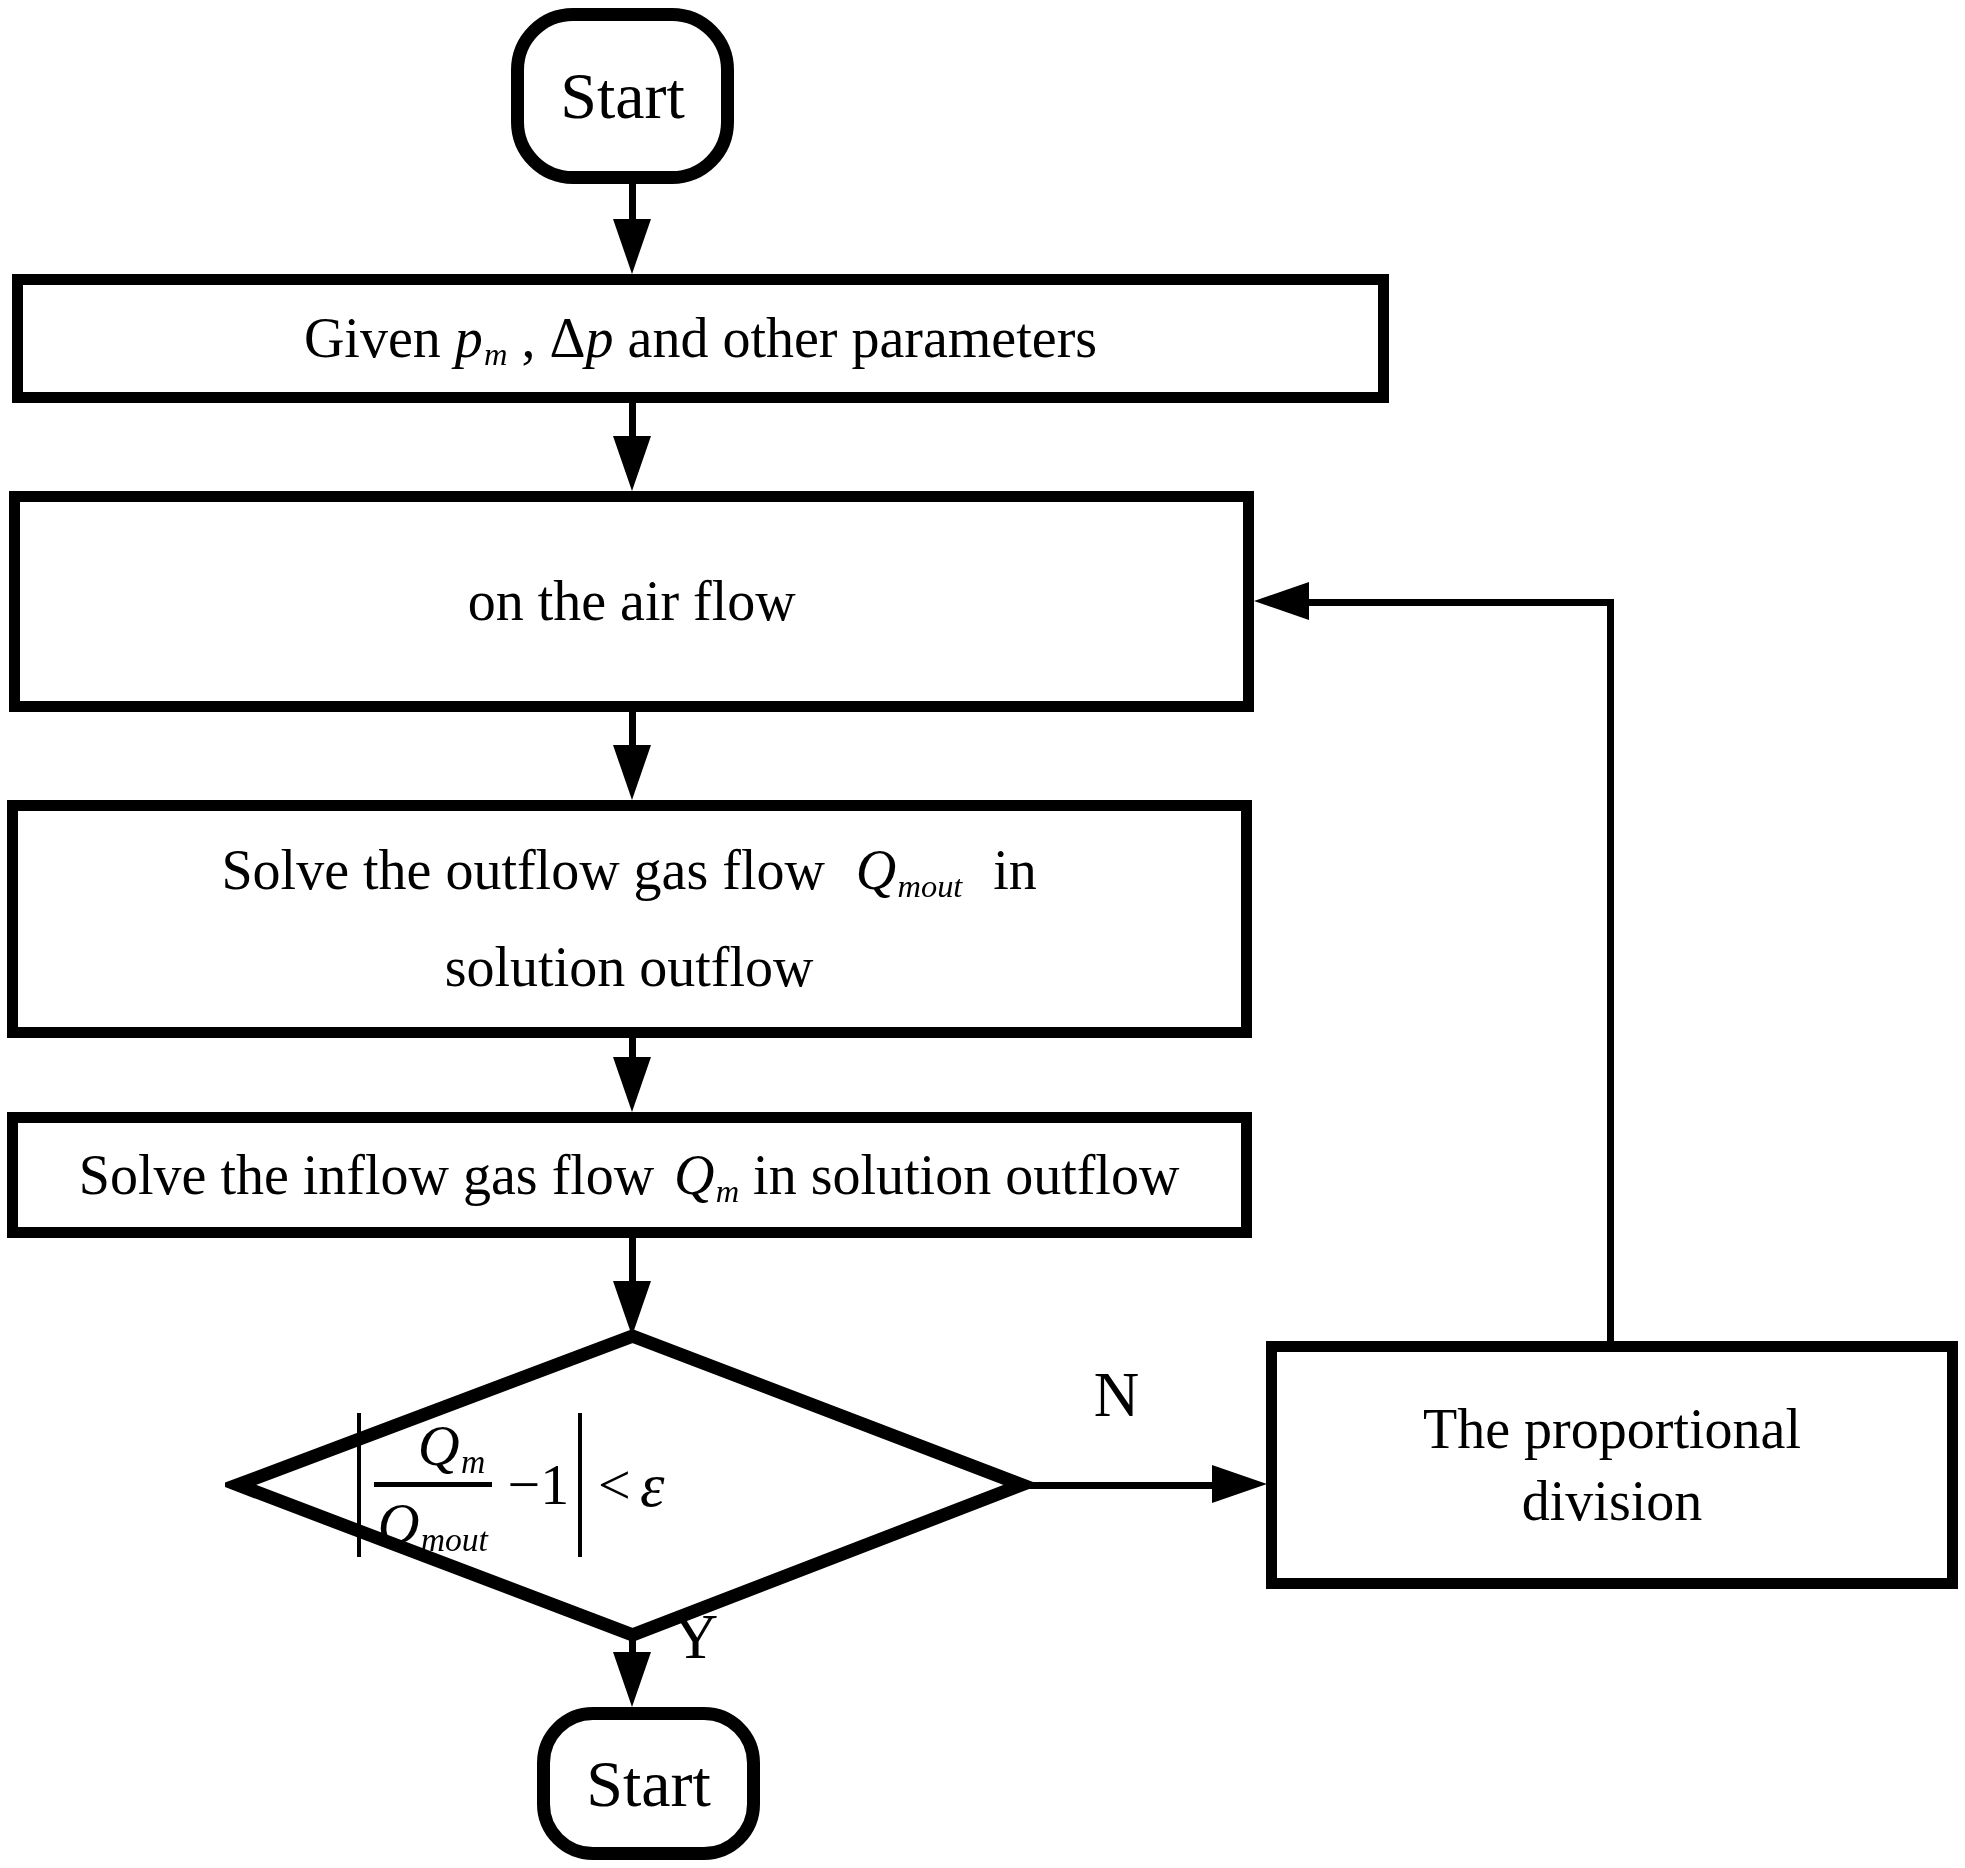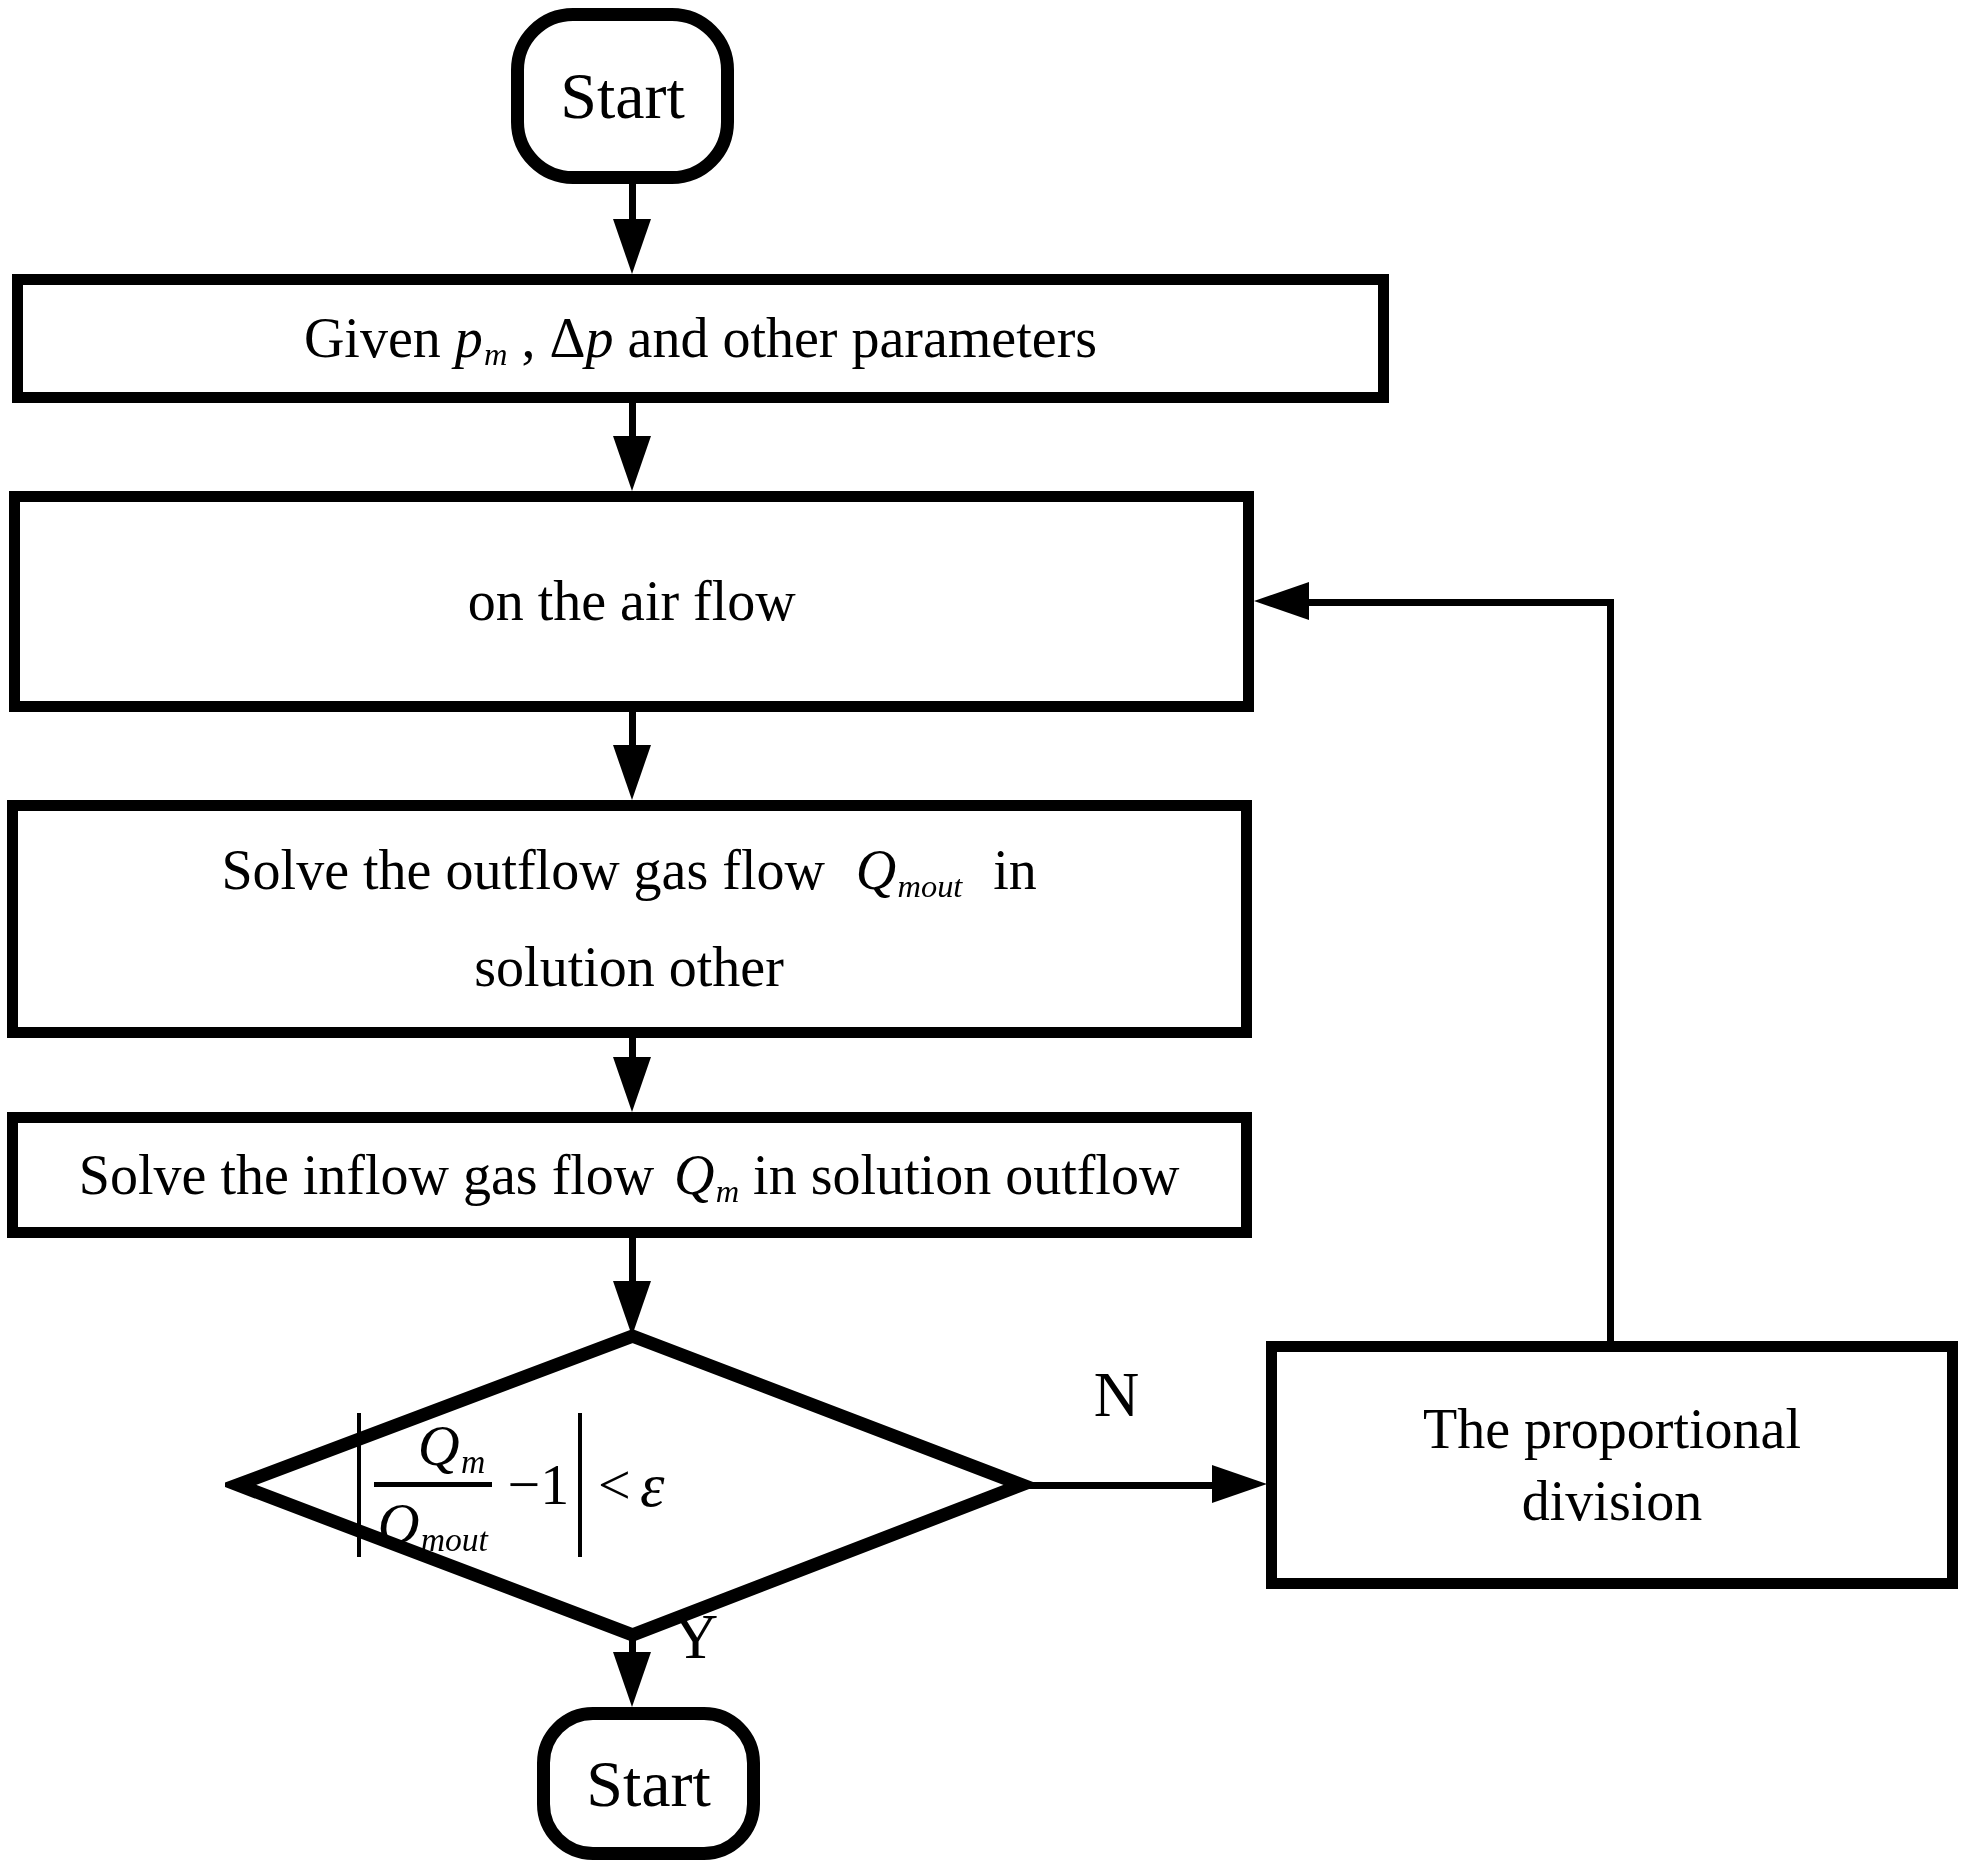--- a/index.html
+++ b/index.html
@@ -104,21 +104,21 @@
 
   <div class="node" style="left:9.2px; top:491px; width:1245px; height:221px; row-gap:29px;">
     <div class="bline">on the air flow</div>
   </div>
 
   <div class="vline" style="left:629px; top:712px; width:6.6px; height:37px;"></div>
   <div class="arrow-down" style="left:613px; top:745px;"></div>
 
   <div class="node" style="left:6.6px; top:800px; width:1245px; height:238px; row-gap:34px;">
     <div class="bline"><span>Solve the outflow gas flow</span><span class="sym sp-xl">Q</span><span class="msub">mout</span><span class="sp-xl">in</span></div>
-    <div class="bline">solution other</div>
+    <div class="bline">solution outflow</div>
   </div>
 
   <div class="vline" style="left:629px; top:1038px; width:6.6px; height:26px;"></div>
   <div class="arrow-down" style="left:613px; top:1057px;"></div>
 
   <div class="node" style="left:6.6px; top:1112px; width:1245px; height:126px;">
     <div class="bline"><span>Solve the inflow gas flow</span><span class="sym sp-l">Q</span><span class="msub">m</span><span> in solution outflow</span></div>
   </div>
 
   <div class="vline" style="left:629px; top:1238px; width:6.6px; height:48px;"></div>

